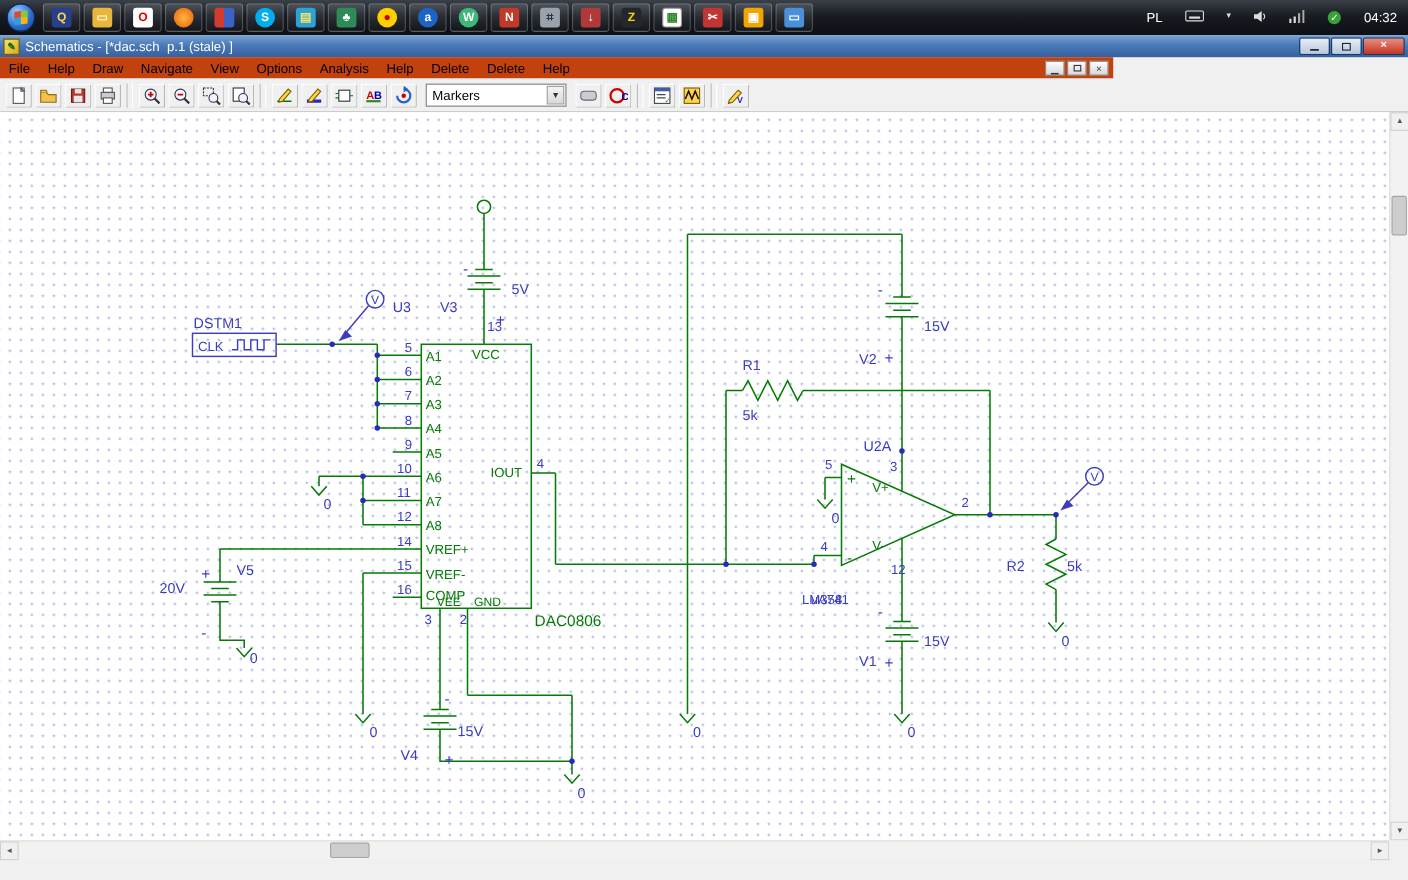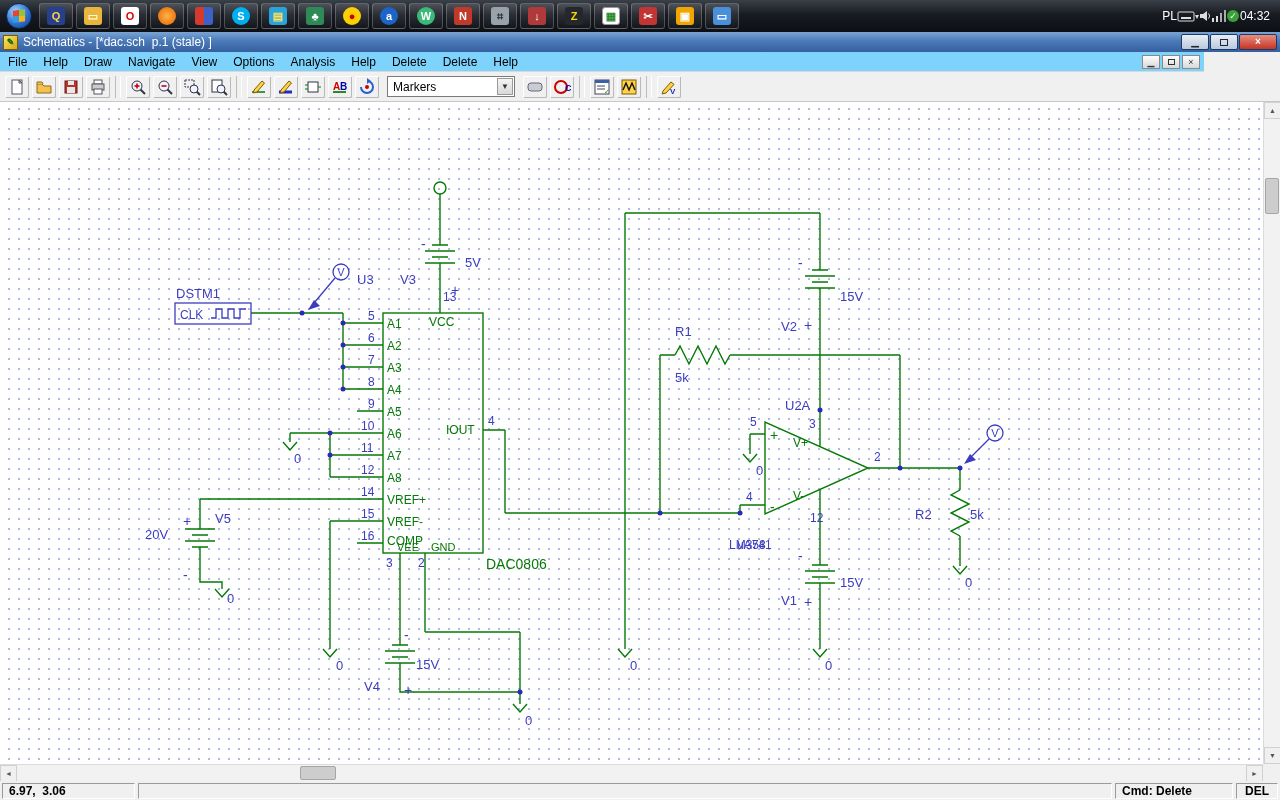--- a/index.html
+++ b/index.html
@@ -10,35 +10,35 @@
   #taskbar{position:absolute;top:0;left:0;width:1280px;height:32px;
     background:linear-gradient(#3a4048,#181c22 45%,#0c0f14);display:flex;align-items:center;padding:0 6px;gap:3px}
   .orb{width:26px;height:26px;border-radius:50%;background:radial-gradient(circle at 35% 30%,#9fd1ff,#2f6fd0 55%,#123a7a);
     display:flex;align-items:center;justify-content:center;margin-right:4px;border:1px solid #0a2a55}
   .flag{width:12px;height:12px;display:grid;grid-template-columns:6px 6px;grid-template-rows:6px 6px;transform:skewY(-6deg)}
   .flag i{display:block}
   .tkbtn{width:34px;height:26px;border:1px solid rgba(255,255,255,.22);border-radius:3px;
     background:linear-gradient(rgba(255,255,255,.14),rgba(255,255,255,.02));display:flex;align-items:center;justify-content:center}
   .ti{width:18px;height:18px;border-radius:3px;display:flex;align-items:center;justify-content:center;
     color:#fff;font-size:11px;font-weight:bold;line-height:1}
-  #tray{margin-left:auto;display:flex;align-items:center;gap:0;color:#fff;font-size:12px;padding-right:4px}
+  #tray{margin-left:auto;display:flex;align-items:flex-start;gap:20px;color:#fff;font-size:12px;padding-right:4px}
   .trayic{display:inline-flex;align-items:center;justify-content:center}
 
   
   #titlebar{position:absolute;top:32px;left:0;width:1280px;height:20px;
     background:linear-gradient(#7aa4d4,#4a7ab8 45%,#365f9e);display:flex;align-items:center;color:#fff;font-size:12px;padding:0 3px}
   .appico{width:15px;height:15px;margin-right:5px;background:linear-gradient(135deg,#ffe45c,#d6a81f);border:1px solid #7a5c00;
     display:flex;align-items:center;justify-content:center;font-size:9px;color:#0a6a0a;font-weight:bold}
   .wctl{display:flex;margin-left:auto;gap:1px}
   .wbtn{width:28px;height:16px;border:1px solid #1d3a63;border-radius:2px;display:flex;align-items:center;justify-content:center;
     background:linear-gradient(#e8eef6,#b9c8dd);color:#223;font-size:10px;line-height:1}
   .wbtn.close{background:linear-gradient(#e98e7f,#c43425);color:#fff;width:38px;font-weight:bold}
 
   
-  #menubar{position:absolute;top:52px;left:0;width:1204px;height:20px;background:#7dd3fc;border-bottom:1px solid #d9d9d9;
+  #menubar{position:absolute;top:52px;left:0;width:1012px;height:20px;background:#c2410c;border-bottom:1px solid #d9d9d9;
     display:flex;align-items:center;font-size:12px;color:#000}
   .mi{padding:2px 8px}
   .mdictl{margin-left:auto;display:flex;gap:2px;padding-right:4px}
   .mdibtn{width:18px;height:14px;border:1px solid #8a8a8a;background:linear-gradient(#fdfdfd,#d8d8d8);
     display:flex;align-items:center;justify-content:center;font-size:9px;color:#333}
 
   
   #toolbar{position:absolute;top:72px;left:0;width:1280px;height:30px;background:#f0f0f0;border-bottom:1px solid #c8c8c8;
     display:flex;align-items:center;padding:0 4px;gap:1px}
   .tb{width:26px;height:24px;display:flex;align-items:center;justify-content:center;background:#f0f0f0;
@@ -534,20 +534,14 @@
     <span class="thumb" style="top:76px;left:1px;width:14px;height:36px"></span>
     <span class="sarr" style="top:645px;left:0">▼</span>
   </div>
   <div id="hscroll">
     <span class="sarr" style="left:0;top:0">◄</span>
     <span class="thumb" style="left:300px;top:1px;width:36px;height:14px"></span>
     <span class="sarr" style="left:1246px;top:0">►</span>
   </div>
   <div id="corner"></div>
 
-  <div id="statusbar">
-    <span class="cell pre" style="width:133px">6.97,  3.06</span>
-    <span class="cell" style="flex:1"></span>
-    <span class="cell" style="width:118px">Cmd: Delete</span>
-    <span class="cell" style="width:42px;justify-content:center">DEL</span>
-  </div>
 
 </div>
 
 </body></html>

